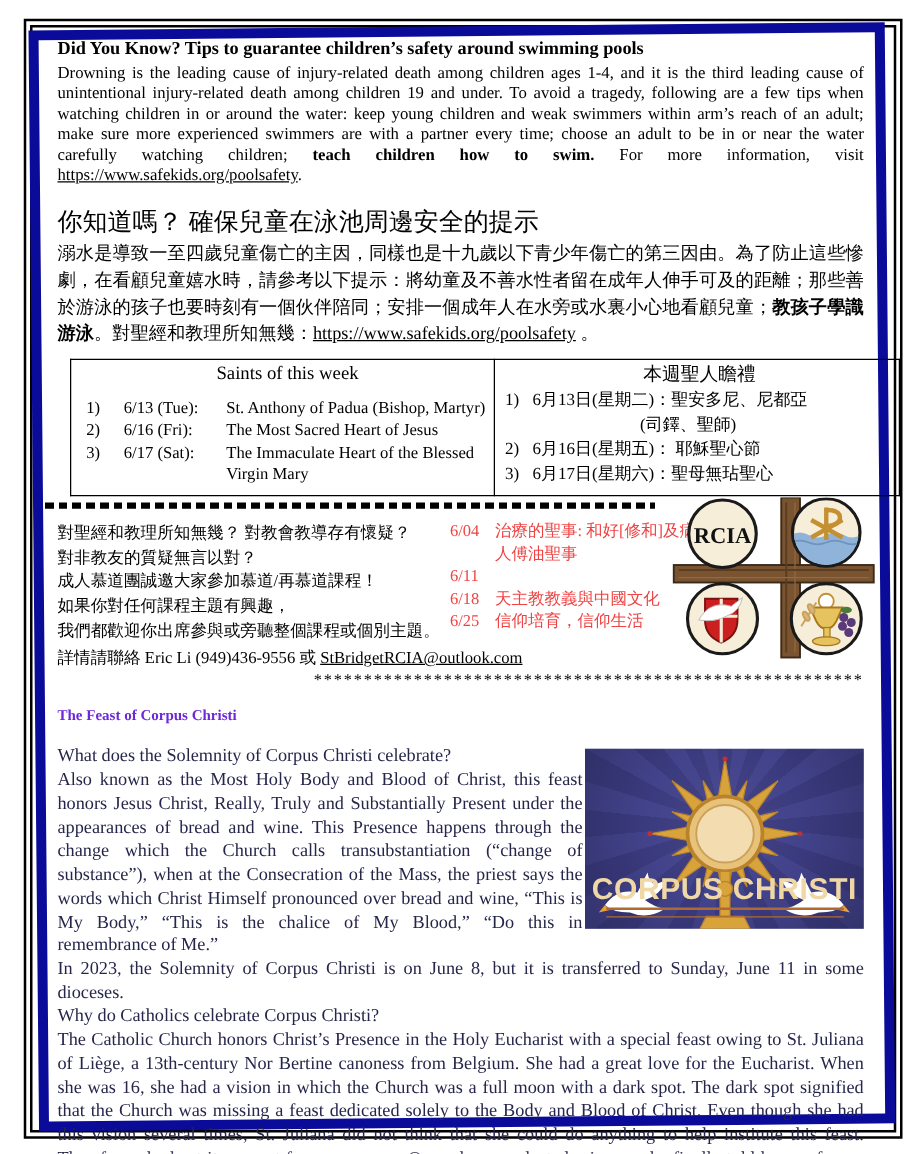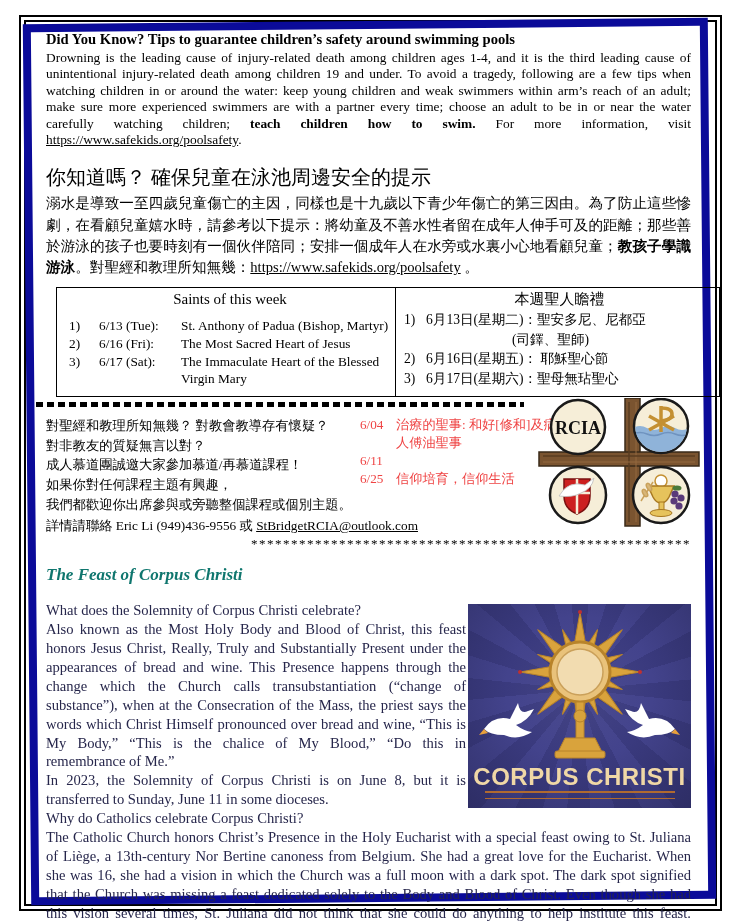--- a/index.html
+++ b/index.html
@@ -35,23 +35,23 @@
   
   .rcia{position:relative;margin-top:9px;min-height:100px;}
   .rcia-left{width:312px;font-size:13.3px;line-height:19.6px;}
   .rcia-mid{position:absolute;left:314px;top:0;width:208px;color:#ef4444;font-size:13.2px;line-height:18px;}
   .sched-row{display:grid;grid-template-columns:36px 1fr;}
   .rcia-logo{position:absolute;right:-10px;top:-18px;width:164px;height:132px;}
   .contact{font-size:13.3px;margin-top:3px;}
   .stars{font-size:13px;letter-spacing:1.5px;margin:1px 0 0 205px;white-space:nowrap;}
   
   .corpus{margin-top:13px;color:#26264b;}
-  .corpus-title{font-weight:bold;font-size:17px;margin:0 0 16px 0;color:#0f766e;font-style:italic;}
+  .corpus-title{font-weight:bold;font-size:12px;margin:0 0 16px 0;color:#6d28d9;}
   .corpus p{font-size:14.6px;line-height:18.9px;text-align:justify;margin:0;}
-  .corpus-fig{float:right;width:223px;height:204px;margin:3px 0 4px 2px;position:relative;overflow:hidden;
+  .corpus-fig{float:right;width:223px;height:144px;margin:3px 0 4px 2px;position:relative;overflow:hidden;
     background:
       radial-gradient(circle at 50% 42%, rgba(90,90,150,0.35) 0%, rgba(40,40,95,0.0) 45%, rgba(30,30,70,0.45) 100%),
       repeating-conic-gradient(from 6deg at 50% 42%, #43438c 0deg 11.25deg, #3a3a7e 11.25deg 22.5deg);}
   .cc-caption{position:absolute;left:0;right:0;bottom:17px;text-align:center;
     font-family:"Liberation Sans","DejaVu Sans",sans-serif;font-weight:bold;font-size:24px;
     color:#f0d8a6;letter-spacing:0.5px;}
   .cc-underline{position:absolute;left:50%;transform:translateX(-50%);bottom:9px;width:190px;height:5px;
     border-top:2px solid #b06a30;border-bottom:1.5px solid #b06a30;}
   .clearfix::after{content:"";display:block;clear:both;}
 </style>
@@ -121,20 +121,24 @@
       <div>如果你對任何課程主題有興趣，</div>
       <div>我們都歡迎你出席參與或旁聽整個課程或個別主題。</div>
     </div>
     <div class="rcia-mid">
       <div class="sched-row">
         <span>6/04</span>
         <span>治療的聖事: 和好[修和]及病人傅油聖事</span>
       </div>
       <div class="sched-row">
         <span>6/11</span>
+      </div>
+      <div class="sched-row">
+        <span>6/18</span>
+        <span>天主教教義與中國文化</span>
       </div>
       <div class="sched-row">
         <span>6/25</span>
         <span>信仰培育，信仰生活</span>
       </div>
     </div>
 
     <svg class="rcia-logo" viewBox="0 0 164 132">
       <rect x="88" y="0" width="15" height="128" fill="#7a5430" stroke="#3a2a18" stroke-width="1.5"></rect>
       <rect x="2" y="54" width="160" height="14" fill="#7a5430" stroke="#3a2a18" stroke-width="1.5"></rect>

